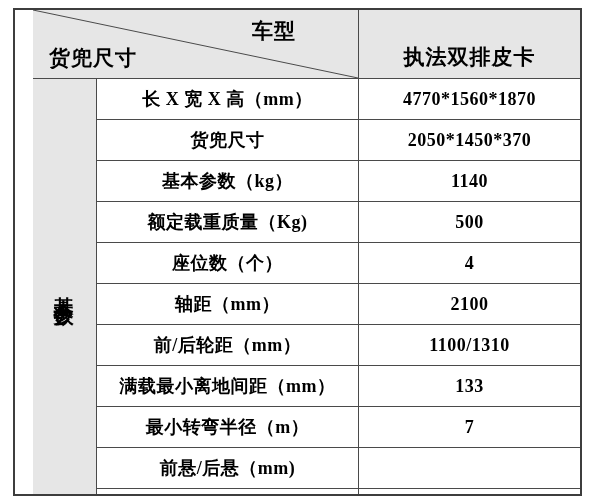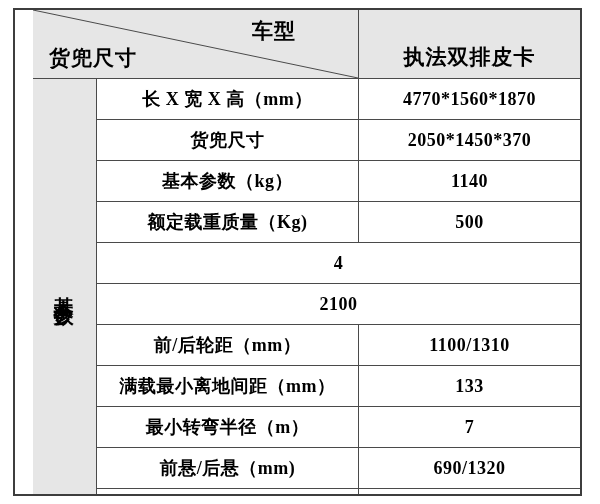--- a/index.html
+++ b/index.html
@@ -79,45 +79,46 @@
     <div class="cell label">基本参数（kg）</div>
     <div class="cell value">1140</div>
   </div>
 
   <div class="row">
     <div class="cell label">额定载重质量（Kg)</div>
     <div class="cell value">500</div>
   </div>
 
   <div class="row">
+    <div class="cell label">座位数（个）</div>
     <div class="cell value">4</div>
   </div>
 
   <div class="row">
+    <div class="cell label">轴距（mm）</div>
     <div class="cell value">2100</div>
   </div>
 
   <div class="row">
     <div class="cell label">前/后轮距（mm）</div>
     <div class="cell value">1100/1310</div>
   </div>
 
   <div class="row">
     <div class="cell label">满载最小离地间距（mm）</div>
     <div class="cell value">133</div>
   </div>
 
   <div class="row">
     <div class="cell label">最小转弯半径（m）</div>
     <div class="cell value">7</div>
   </div>
 
   <div class="row">
     <div class="cell label">前悬/后悬（mm)</div>
-    <div class="cell value">690/1320</div>
   </div>
 <div class="stub-row">
         <div class="stub-label"></div>
         <div class="stub-value"></div>
       </div>
     </div>
   </div>
 
 </div>
 

